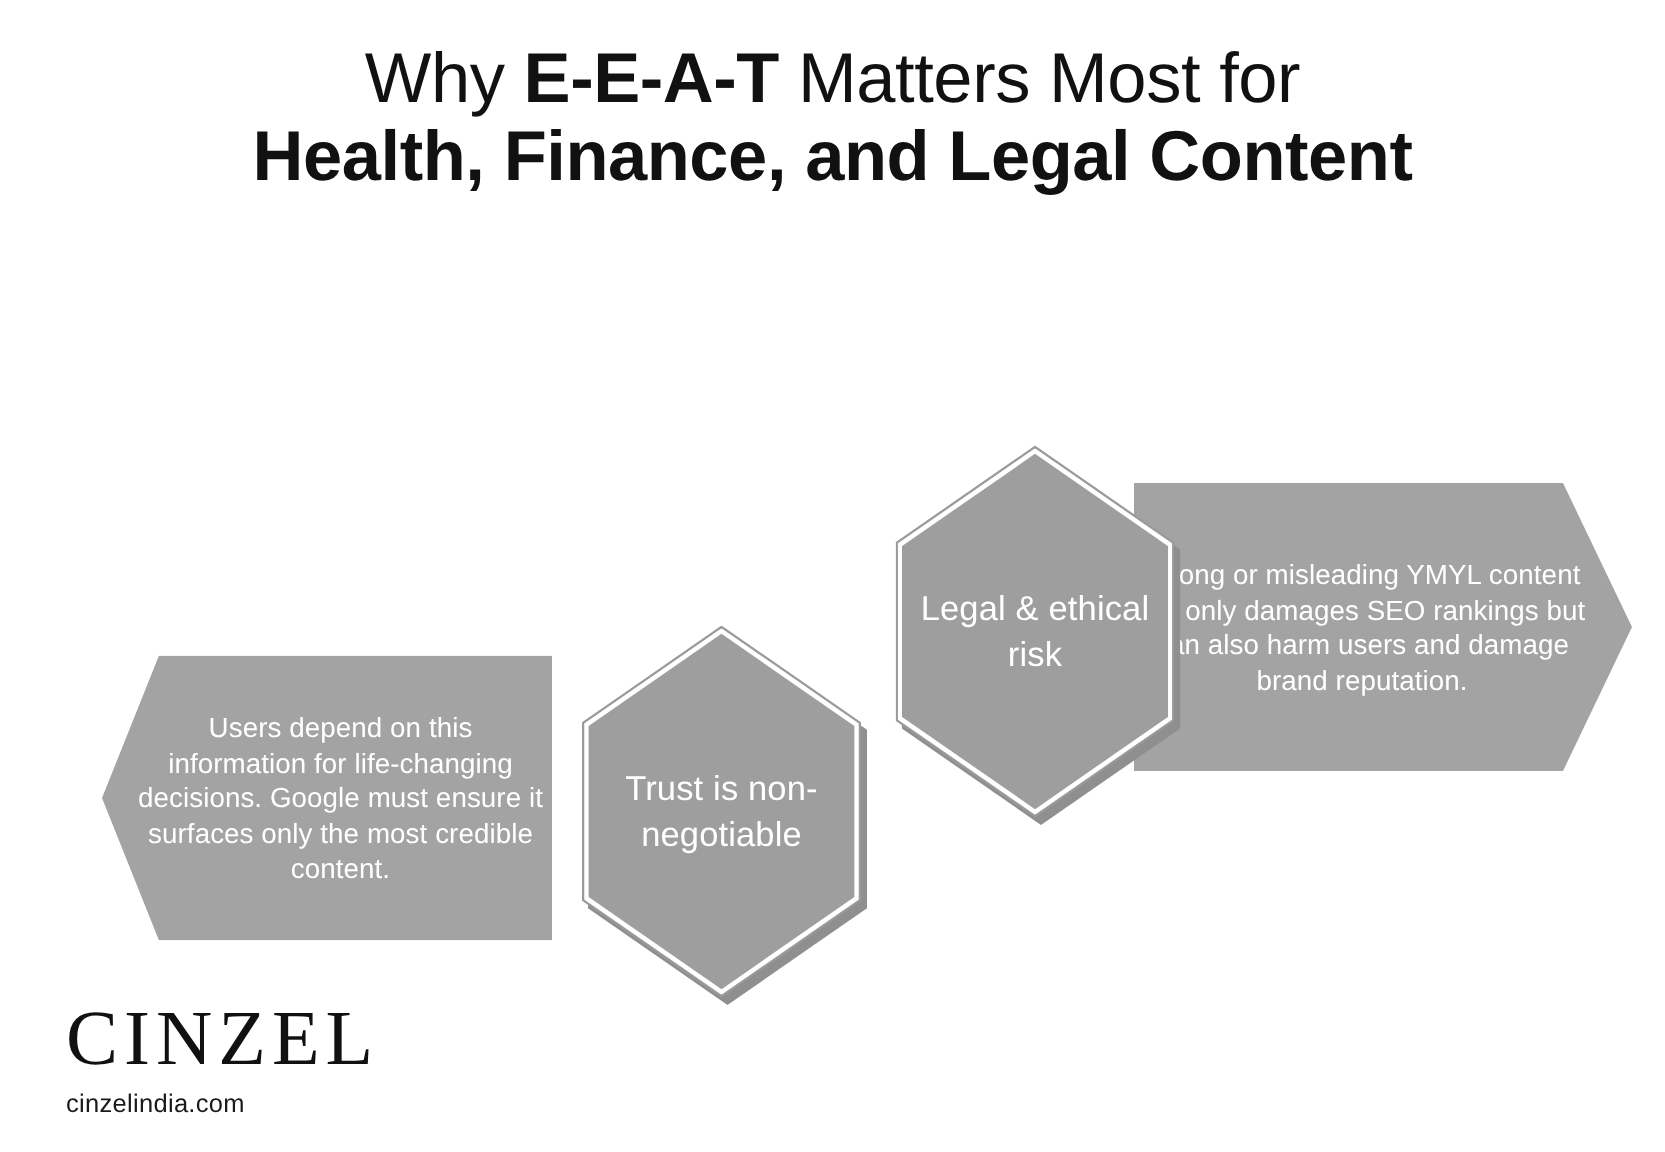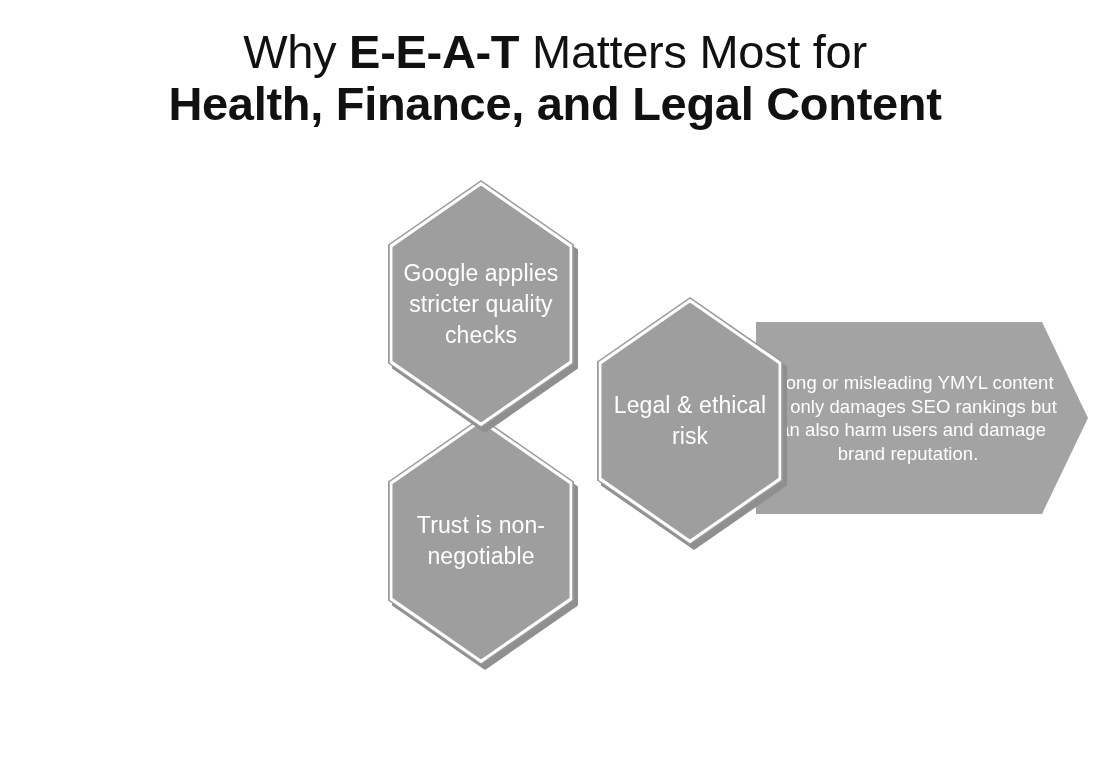--- a/index.html
+++ b/index.html
@@ -165,20 +165,23 @@
 <body>
 
 <div id="canvas">
 
   <div id="title-block">
     <span><span>Why </span><span class="b">E-E-A-T</span><span> Matters Most for </span><span class="b">Health,</span></span>
     <span class="b">Finance, and Legal Content</span>
   </div>
 
 
+  <div class="banner" id="banner-left-bottom">
+    <div class="banner-text">Users depend on this information for life-changing decisions. Google must ensure it surfaces only the most credible content.</div>
+  </div>
 
   <div class="banner" id="banner-right">
     <div class="banner-text">Wrong or misleading YMYL content not only damages SEO rankings but can also harm users and damage brand reputation.</div>
   </div>
 
   <div class="hex" id="hex-legal">
     <div class="hex-shadow"></div>
     <div class="hex-stroke"></div>
     <div class="hex-stroke-inner"></div>
     <div class="hex-face"></div>
@@ -186,22 +189,19 @@
   </div>
 
   <div class="hex" id="hex-trust">
     <div class="hex-shadow"></div>
     <div class="hex-stroke"></div>
     <div class="hex-stroke-inner"></div>
     <div class="hex-face"></div>
     <div class="hex-label">Trust is non-negotiable</div>
   </div>
 
-  <div class="hex" id="hex-google">
-    <div class="hex-shadow"></div>
-    <div class="hex-stroke"></div>
-    <div class="hex-stroke-inner"></div>
-    <div class="hex-face"></div>
-    <div class="hex-label">Google applies stricter quality checks</div>
-  </div>
-
+
+  <div id="logo-block">
+    <div id="logo-wordmark">CINZEL</div>
+    <div id="logo-url">cinzelindia.com</div>
+  </div>
 
 </div>
 
 </body></html>

